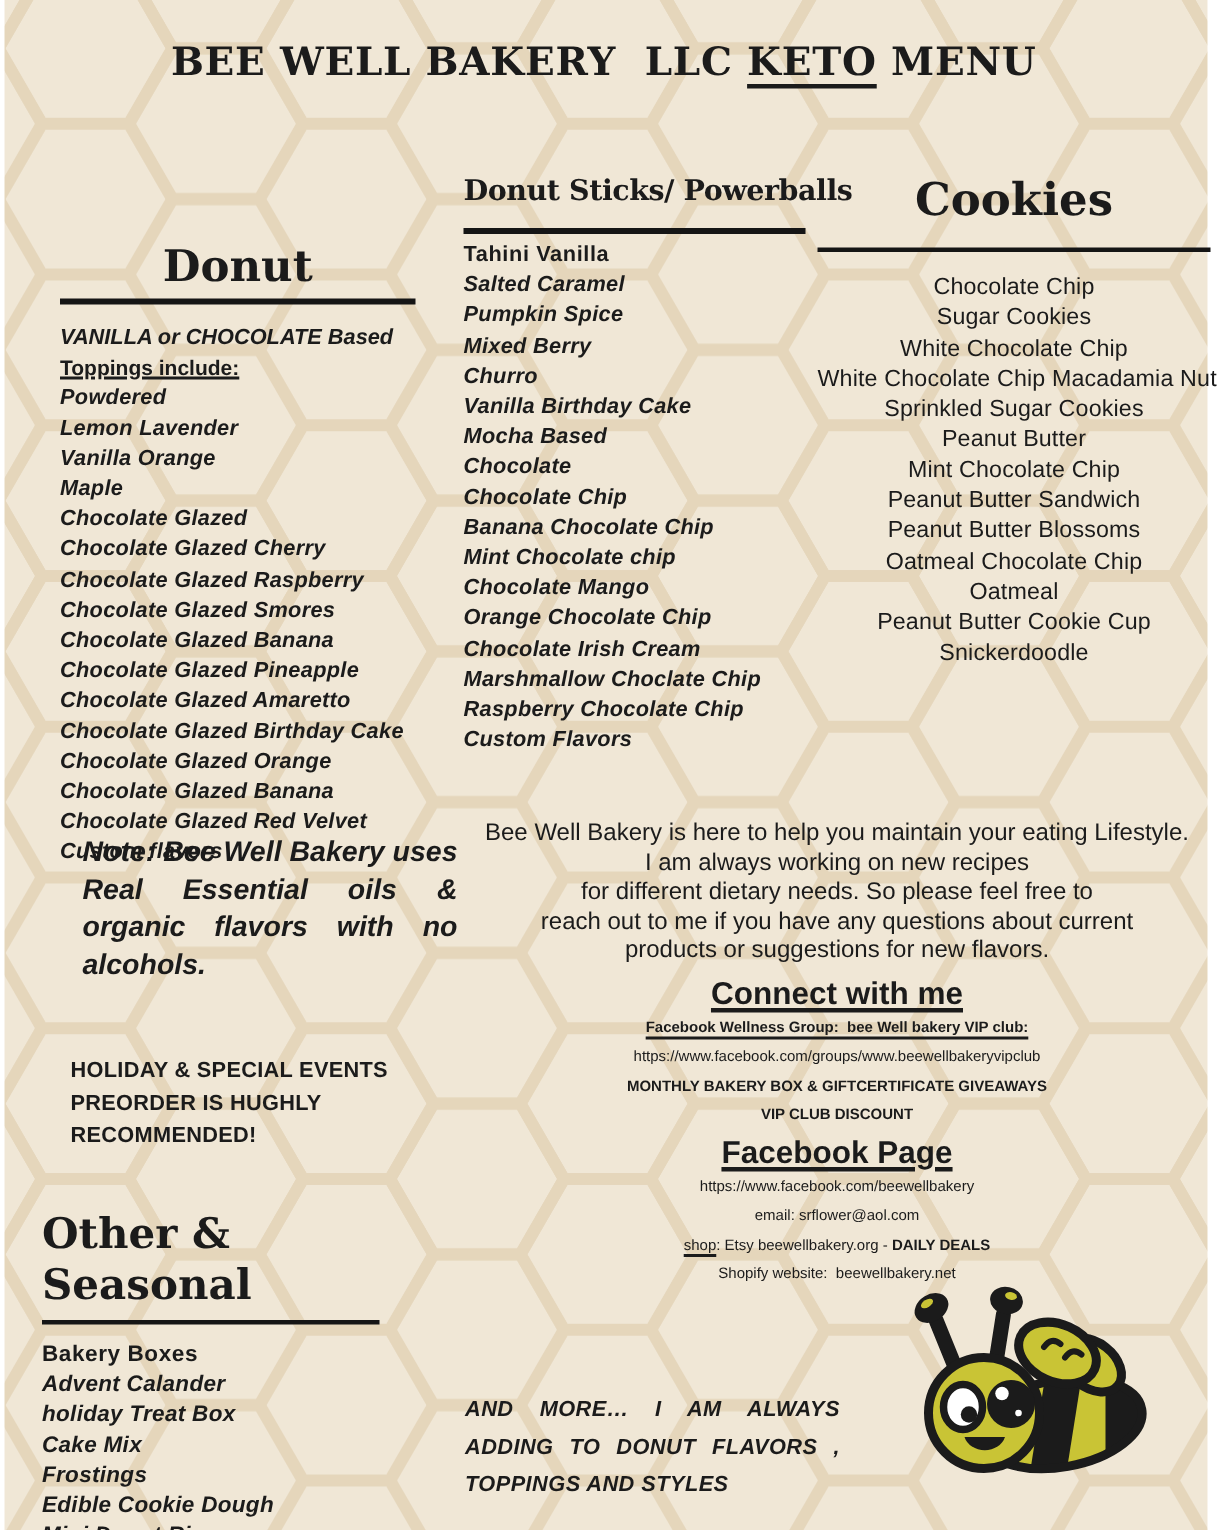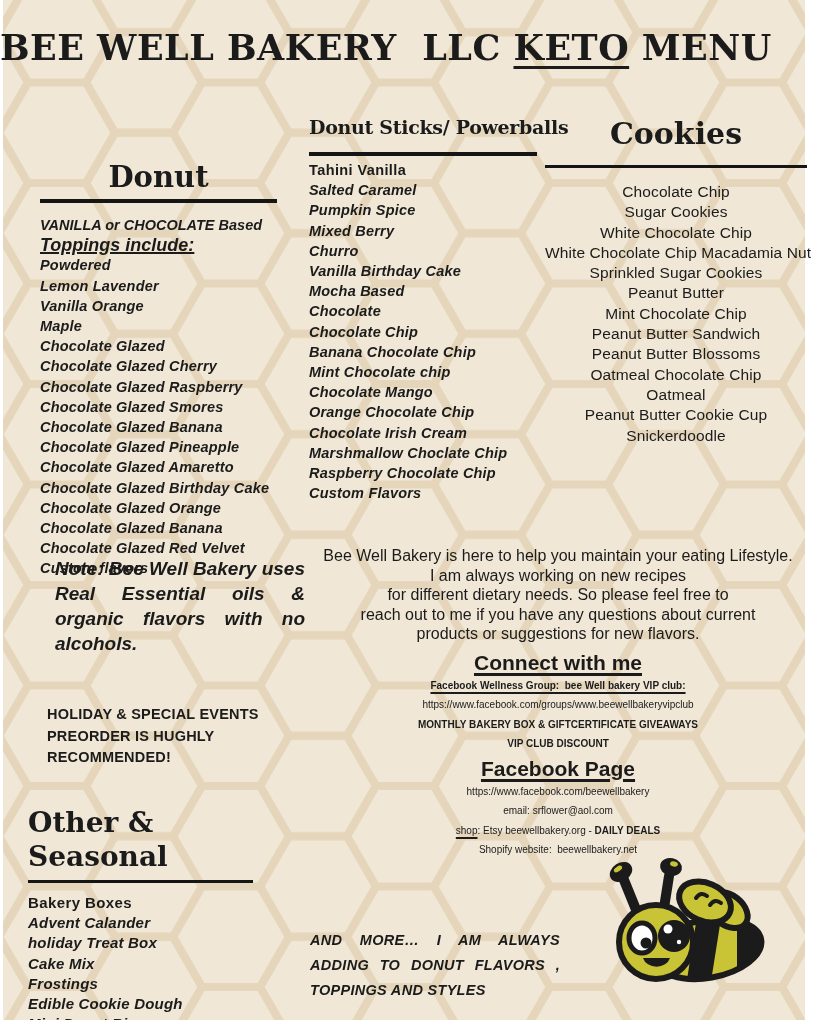--- a/index.html
+++ b/index.html
@@ -11,40 +11,40 @@
   }
   .bg-svg{position:absolute;left:0;top:0;width:816px;height:1020px;}
   .edge{position:absolute;top:0;height:1020px;background:#ffffff;}
   .edge-l{left:0;width:3px;}
   .edge-r{right:0;width:11px;}
 
   .layer{position:absolute;}
 
   
   .title{
-    top:27px;left:0;width:686px;text-align:center;white-space:pre;
-    font-family:"DejaVu Serif",serif;font-weight:bold;font-size:35px;
+    top:27px;left:0;width:805px;text-align:center;white-space:pre;
+    font-family:"DejaVu Serif",serif;font-weight:bold;font-size:26px;
     letter-spacing:.5px;
   }
   .title .keto{text-decoration:underline;text-decoration-thickness:3px;text-underline-offset:6px;}
 
   
   .serif-head{font-family:"DejaVu Serif",serif;font-weight:bold;}
 
   .col-donut{left:40px;top:116px;width:237px;margin-top:44px;}
   .col-donut .heading{
     text-align:center;font-size:29px;line-height:34px;
     padding-bottom:5px;border-bottom:4px solid #151515;
   }
   .menu-list{
     margin-top:12px;font-size:14.5px;font-weight:bold;font-style:italic;
     line-height:20.2px;letter-spacing:.2px;
   }
   .donut-intro{margin-top:12px;font-size:14.5px;font-weight:bold;font-style:italic;line-height:20.2px;}
-  .toppings{font-size:18px;font-weight:bold;font-style:italic;line-height:20.2px;
+  .toppings{font-size:14px;font-weight:bold;line-height:20.2px;
     text-decoration:underline;text-decoration-thickness:1.5px;}
   .col-donut .menu-list{margin-top:0;}
 
   .col-sticks{left:309px;top:112px;width:228px;}
   .col-sticks .heading{
     font-size:19px;line-height:30px;letter-spacing:-.3px;white-space:nowrap;
     padding-bottom:10px;border-bottom:4px solid #151515;
   }
   .col-sticks .menu-list{margin-top:4px;}
   .col-sticks .menu-list .item:first-child{font-style:normal;letter-spacing:.4px;}

